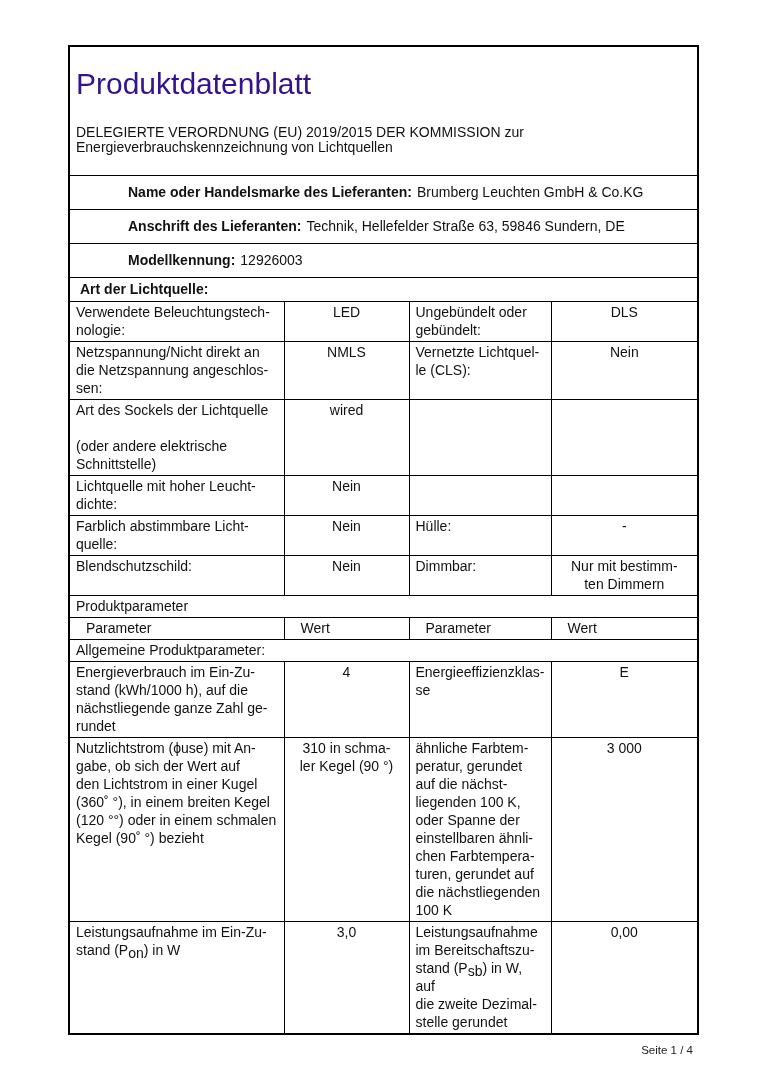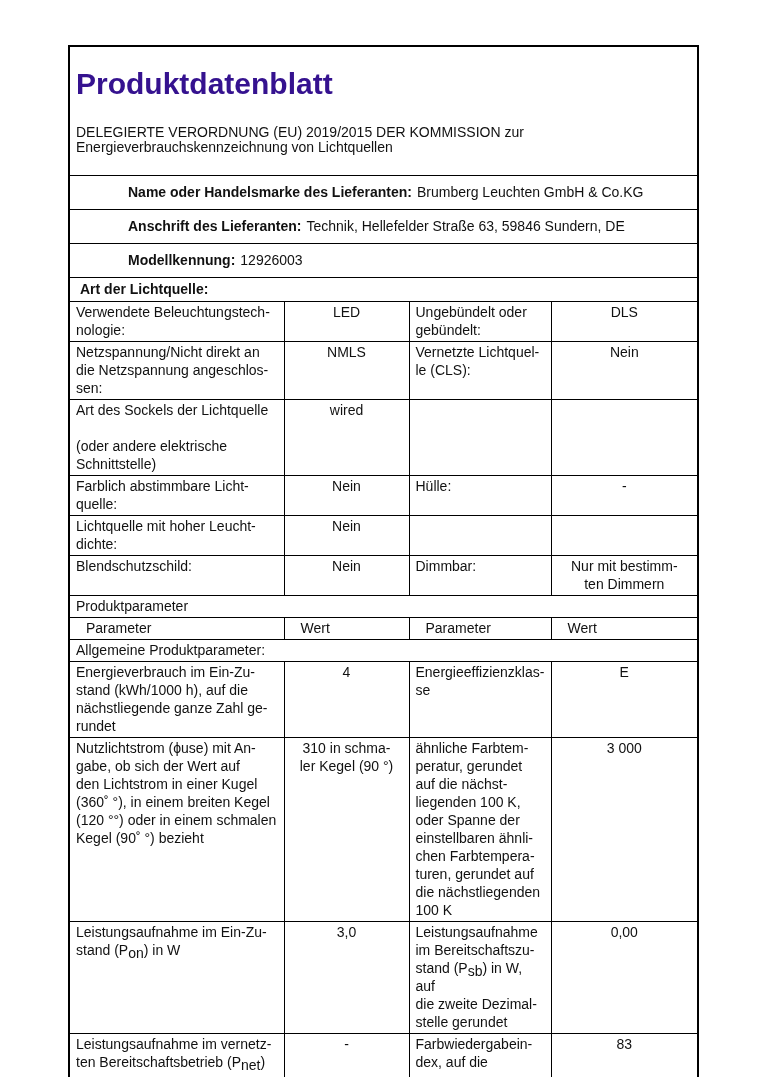--- a/index.html
+++ b/index.html
@@ -34,21 +34,21 @@
     overflow: hidden;
     word-wrap: break-word;
   }
   td.title-cell {
     padding: 6px 12px 6px 12px;
     white-space: normal;
   }
   .doc-title {
     font-size: 30px;
     line-height: 36px;
-    font-weight: bold;
+    font-weight: normal;
     letter-spacing: 0px;
     margin: 0;
   }
   .doc-subtitle {
     margin-top: 5px;
     font-size: 14px;
     line-height: 15px;
     white-space: pre-line;
   }
   tr.label-row td {
@@ -155,32 +155,32 @@
     <tr>
       <td>Art des Sockels der Lichtquelle
 
 (oder andere elektrische
 Schnittstelle)</td>
       <td class="value-cell">wired</td>
       <td></td>
       <td class="value-cell"></td>
     </tr>
     <tr>
+      <td>Lichtquelle mit hoher Leucht-
+dichte:</td>
+      <td class="value-cell">Nein</td>
+      <td></td>
+      <td class="value-cell"></td>
+    </tr>
+    <tr>
       <td>Farblich abstimmbare Licht-
 quelle:</td>
       <td class="value-cell">Nein</td>
       <td>Hülle:</td>
       <td class="value-cell">-</td>
-    </tr>
-    <tr>
-      <td>Lichtquelle mit hoher Leucht-
-dichte:</td>
-      <td class="value-cell">Nein</td>
-      <td></td>
-      <td class="value-cell"></td>
     </tr>
     <tr>
       <td>Blendschutzschild:</td>
       <td class="value-cell">Nein</td>
       <td>Dimmbar:</td>
       <td class="value-cell">Nur mit bestimm-
 ten Dimmern</td>
     </tr>
 
     <tr class="section-row">
@@ -231,25 +231,17 @@
       <td>Leistungsaufnahme im Ein-Zu-
 stand (P<sub>on</sub>) in W</td>
       <td class="value-cell">3,0</td>
       <td>Leistungsaufnahme
 im Bereitschaftszu-
 stand (P<sub>sb</sub>) in W, auf
 die zweite Dezimal-
 stelle gerundet</td>
       <td class="value-cell">0,00</td>
     </tr>
-    <tr class="clipped-row">
-      <td>Leistungsaufnahme im vernetz-
-ten Bereitschaftsbetrieb (P<sub>net</sub>)</td>
-      <td class="value-cell">-</td>
-      <td>Farbwiedergabein-
-dex, auf die</td>
-      <td class="value-cell">83</td>
-    </tr>
   </tbody>
     </table>
 
   <div class="footer">Seite 1 / 4</div>
 </div>
 
 </body></html>

